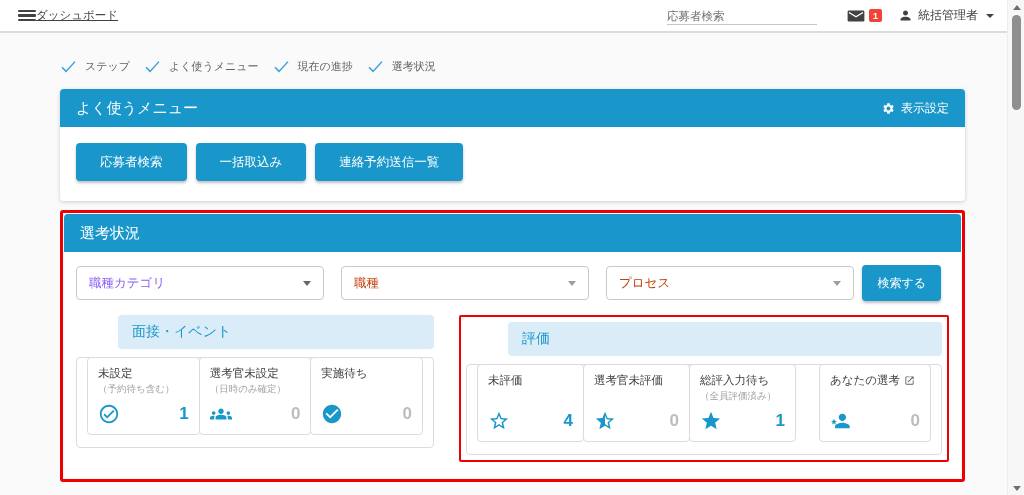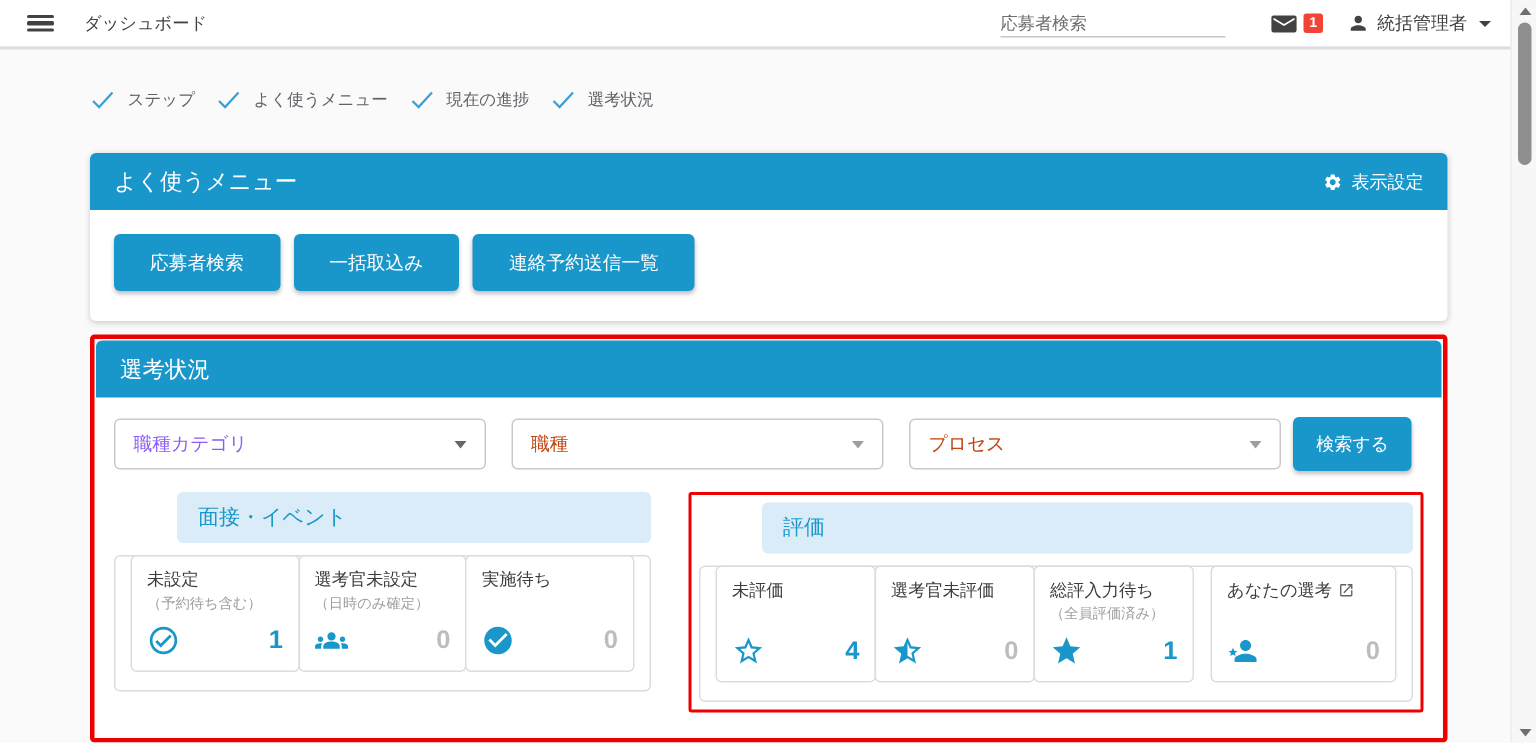--- a/index.html
+++ b/index.html
@@ -7,40 +7,40 @@
   body {
     font-family:"Liberation Sans","DejaVu Sans",sans-serif;
     background:#fafafa; overflow:hidden; position:relative; color:#3c3c3c;
   }
   
   .topbar { height:33px; background:#fff; border-bottom:2px solid #dcdcdc;
     display:flex; align-items:center; padding:0 30px 0 18px; }
   .hamburger { width:18px; height:12px; display:flex; flex-direction:column;
     justify-content:space-between; cursor:pointer; }
   .hamburger span { display:block; height:2.4px; background:#424242; border-radius:1px; }
-  .topbar-title { margin-left:20px; font-size:11.5px; color:#424242; }
+  .topbar-title { font-size:11.5px; color:#424242;text-decoration:underline; }
   .topbar-spacer { flex:1; }
   .search-box { width:150px; margin-right:30px; }
   .search-box input { width:100%; border:none; border-bottom:1px solid #c6c6c6;
     background:transparent; font-size:11.5px; padding:2px 0; outline:none;
     font-family:inherit; color:#424242; }
   .search-box input::placeholder { color:#6f6f6f; }
   .mail-wrap { display:flex; align-items:center; margin-right:16px; }
   .mail-icon svg { width:18px; height:14px; display:block; }
   .badge { min-width:13px; height:13px; background:#f44336; color:#fff;
     font-size:9.5px; font-weight:bold; border-radius:2px; display:flex;
     align-items:center; justify-content:center; margin-left:4px; padding:0 3px; }
   .user-wrap { display:flex; align-items:center; gap:5px; cursor:pointer; }
   .user-icon svg { width:15px; height:15px; display:block; }
   .user-name { font-size:12px; color:#424242; }
   .caret { width:0; height:0; border-left:4px solid transparent;
     border-right:4px solid transparent; border-top:4.5px solid #424242; margin-left:3px; }
   
   .content { margin:0 59px 0 60px; }
-  .steps { display:flex; align-items:center; gap:14px; padding:26px 0 28px 0; }
+  .steps { display:flex; align-items:center; gap:14px; padding:26px 0 15px 0; }
   .step { display:flex; align-items:center; gap:8px; }
   .step svg { width:17px; height:13px; display:block; }
   .step-label { font-size:11px; color:#5f6368; }
   .card { background:#fff; border-radius:4px; box-shadow:0 1px 4px rgba(0,0,0,0.18); }
   .card-header { background:#1a97ca; color:#fff; height:38px; display:flex;
     align-items:center; padding:0 16px; font-size:15px; border-radius:4px 4px 0 0; }
   .header-right { margin-left:auto; display:flex; align-items:center; gap:6px;
     font-size:12px; cursor:pointer; }
   .header-right svg { width:13px; height:13px; display:block; }
   .quick-body { padding:16px 16px 20px; display:flex; gap:9px; }
@@ -74,21 +74,21 @@
   .stat-label { font-size:11.5px; color:#3c3c3c; display:flex; align-items:center; gap:4px; white-space:nowrap; }
   .stat-sub { font-size:9.5px; color:#9e9e9e; margin-top:2px; white-space:nowrap; }
   .stat-sub:empty { display:none; }
   .stat-row { margin-top:auto; display:flex; align-items:center;
     justify-content:space-between; padding-top:7px; }
   .stat-row svg { width:22px; height:22px; display:block; }
   .stat-value { font-size:17px; font-weight:bold; }
   .v-blue { color:#1a97ca; } .v-gray { color:#bdbdbd; }
   .left-cards .stat-card { flex:1; }
   .eval-cards .stat-card { width:107px; }
-  .eval-cards .stat-card.your-sel { width:124px; margin-left:auto; }
+  .eval-cards .stat-card.your-sel { width:112px; margin-left:auto; }
   .ext-icon svg { width:11px; height:11px; display:block; }
   
   .scrollbar { position:absolute; top:0; right:0; width:17px; height:495px;
     background:#f7f7f7; border-left:1px solid #ececec; z-index:60; }
   .sb-arrow { position:absolute; left:0; width:17px; height:14px; display:flex;
     align-items:center; justify-content:center; }
   .sb-up { top:0; } .sb-down { bottom:0; }
   .tri-up { width:0; height:0; border-left:4px solid transparent;
     border-right:4px solid transparent; border-bottom:5px solid #6f6f6f; }
   .tri-down { width:0; height:0; border-left:4px solid transparent;

